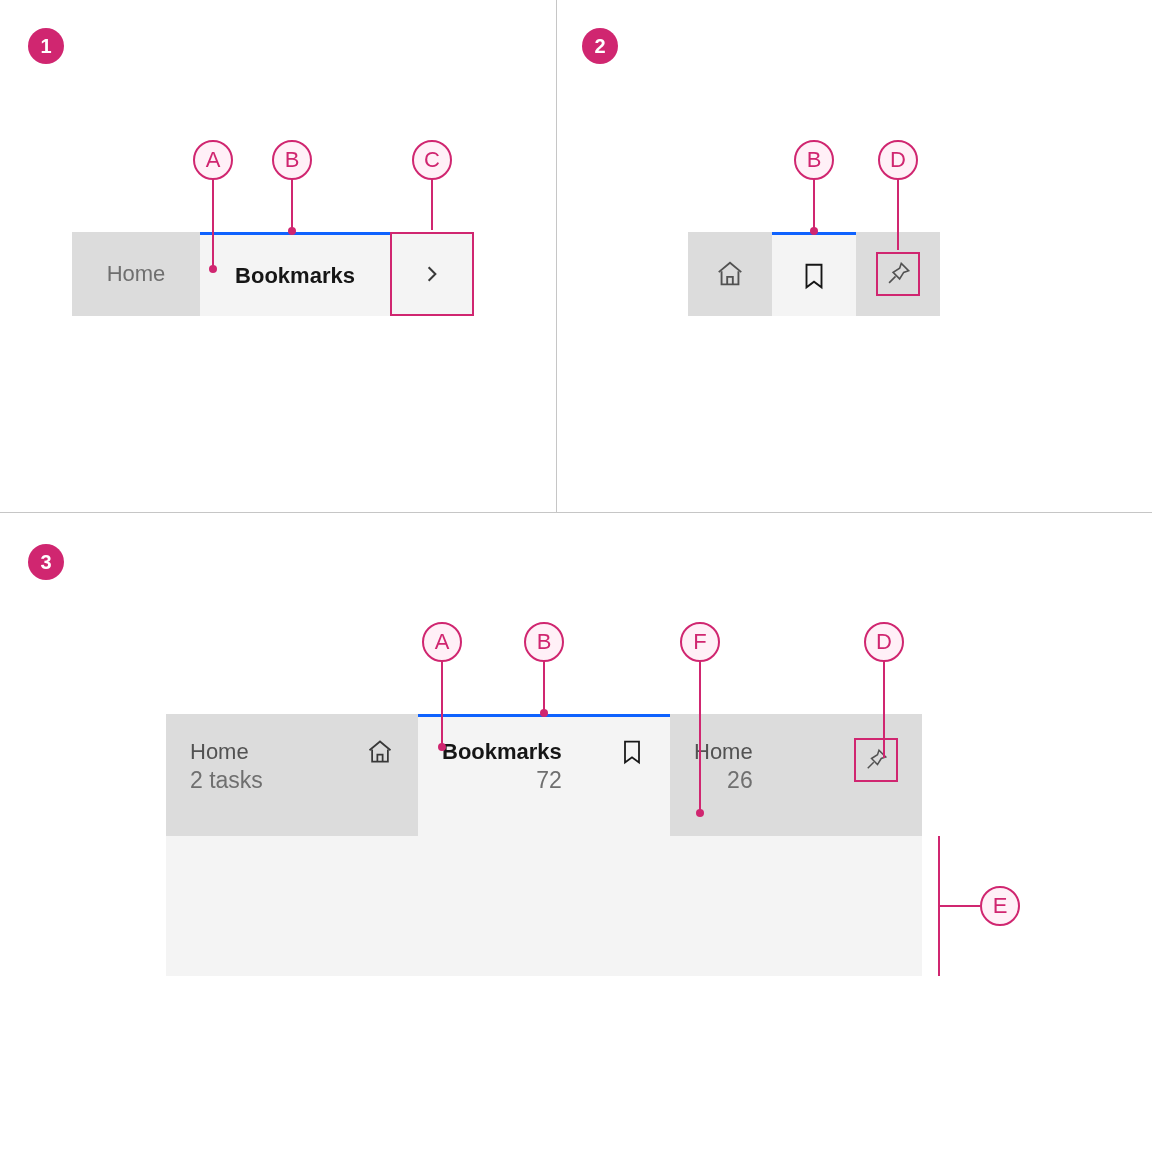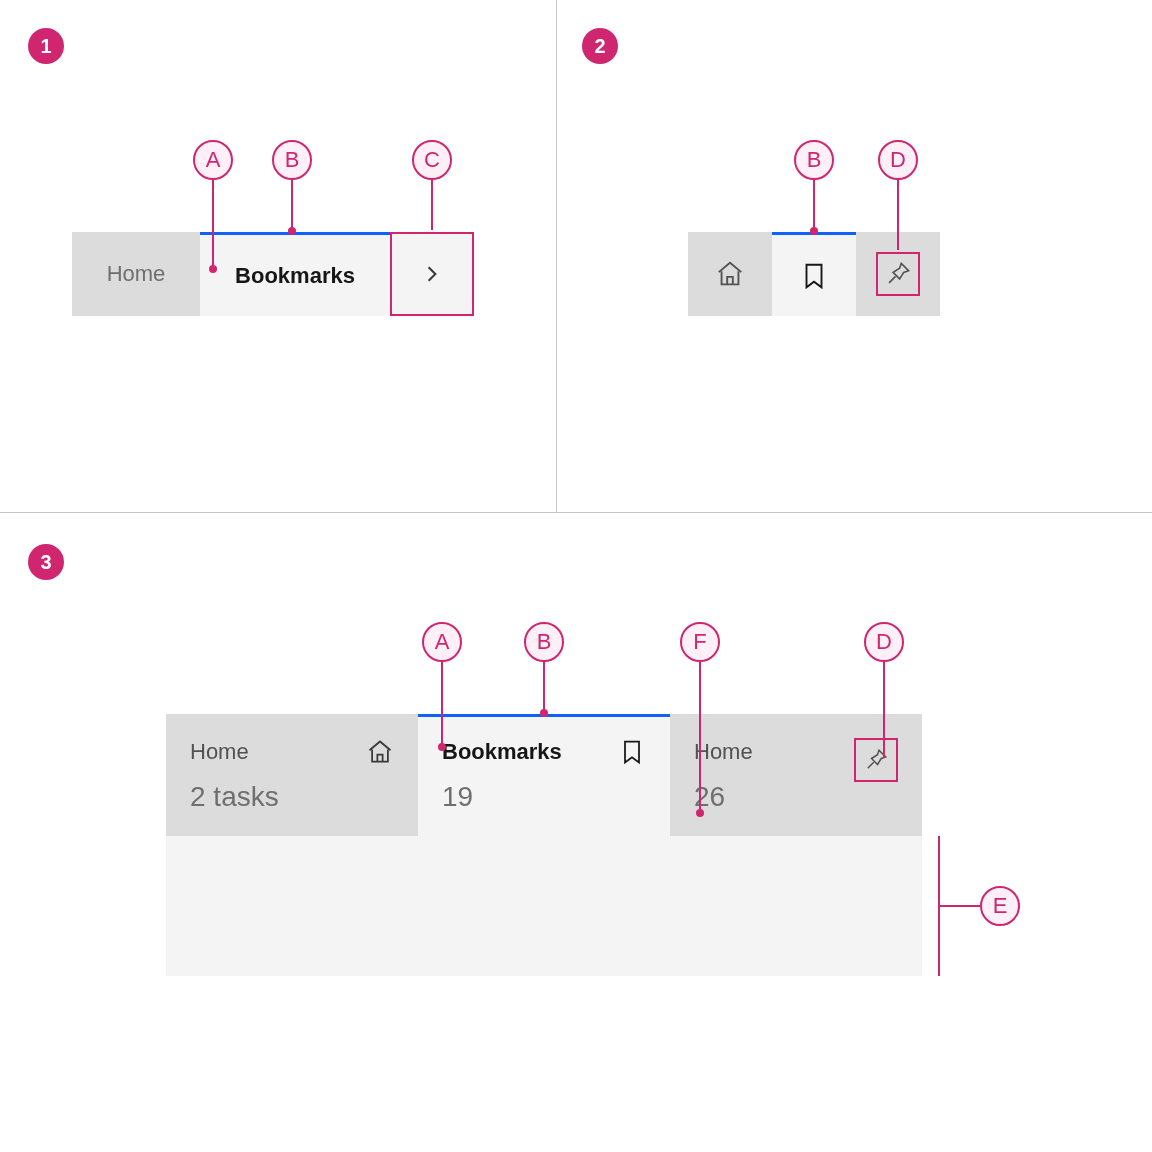--- a/index.html
+++ b/index.html
@@ -172,21 +172,21 @@
     position: relative;
   }
   .tab3.inactive { background: #dcdcdc; }
   .tab3.active {
     background: #f4f4f4;
     border-top: 3px solid #0f62fe;
     padding-top: 21px;
   }
   .tab3 .title { font-size: 22px; color: #525252; line-height: 1.3; }
   .tab3.active .title { color: #161616; font-weight: 600; }
-  .tab3 .sub { font-size: 28px; color: #6f6f6f; margin-top: 14px; }
+  .tab3 .sub { font-size: 23px; color: #6f6f6f; margin-top: 0; text-align: right; }
   .tab3 .icon-slot { }
   .tab3 .pin-box3 {
     width: 44px;
     height: 44px;
     border: 2px solid #d02670;
     display: flex;
     align-items: center;
     justify-content: center;
   }
   .panel-body {
@@ -298,21 +298,21 @@
       <svg width="28" height="28" viewBox="0 0 32 32" fill="none" stroke="#393939" stroke-width="2">
         <path d="M4 14 L16 4 L28 14"></path>
         <path d="M7 13 V27 H25 V13"></path>
         <path d="M13 27 V19 H19 V27"></path>
       </svg>
     </div>
   </div>
   <div class="tab3 active">
     <div>
       <div class="title">Bookmarks</div>
-      <div class="sub">19</div>
+      <div class="sub">72</div>
     </div>
     <div class="icon-slot">
       <svg width="28" height="28" viewBox="0 0 32 32" fill="none" stroke="#161616" stroke-width="2">
         <path d="M8 4 H24 V28 L16 22 L8 28 Z"></path>
       </svg>
     </div>
   </div>
   <div class="tab3 inactive">
     <div>
       <div class="title">Home</div>

